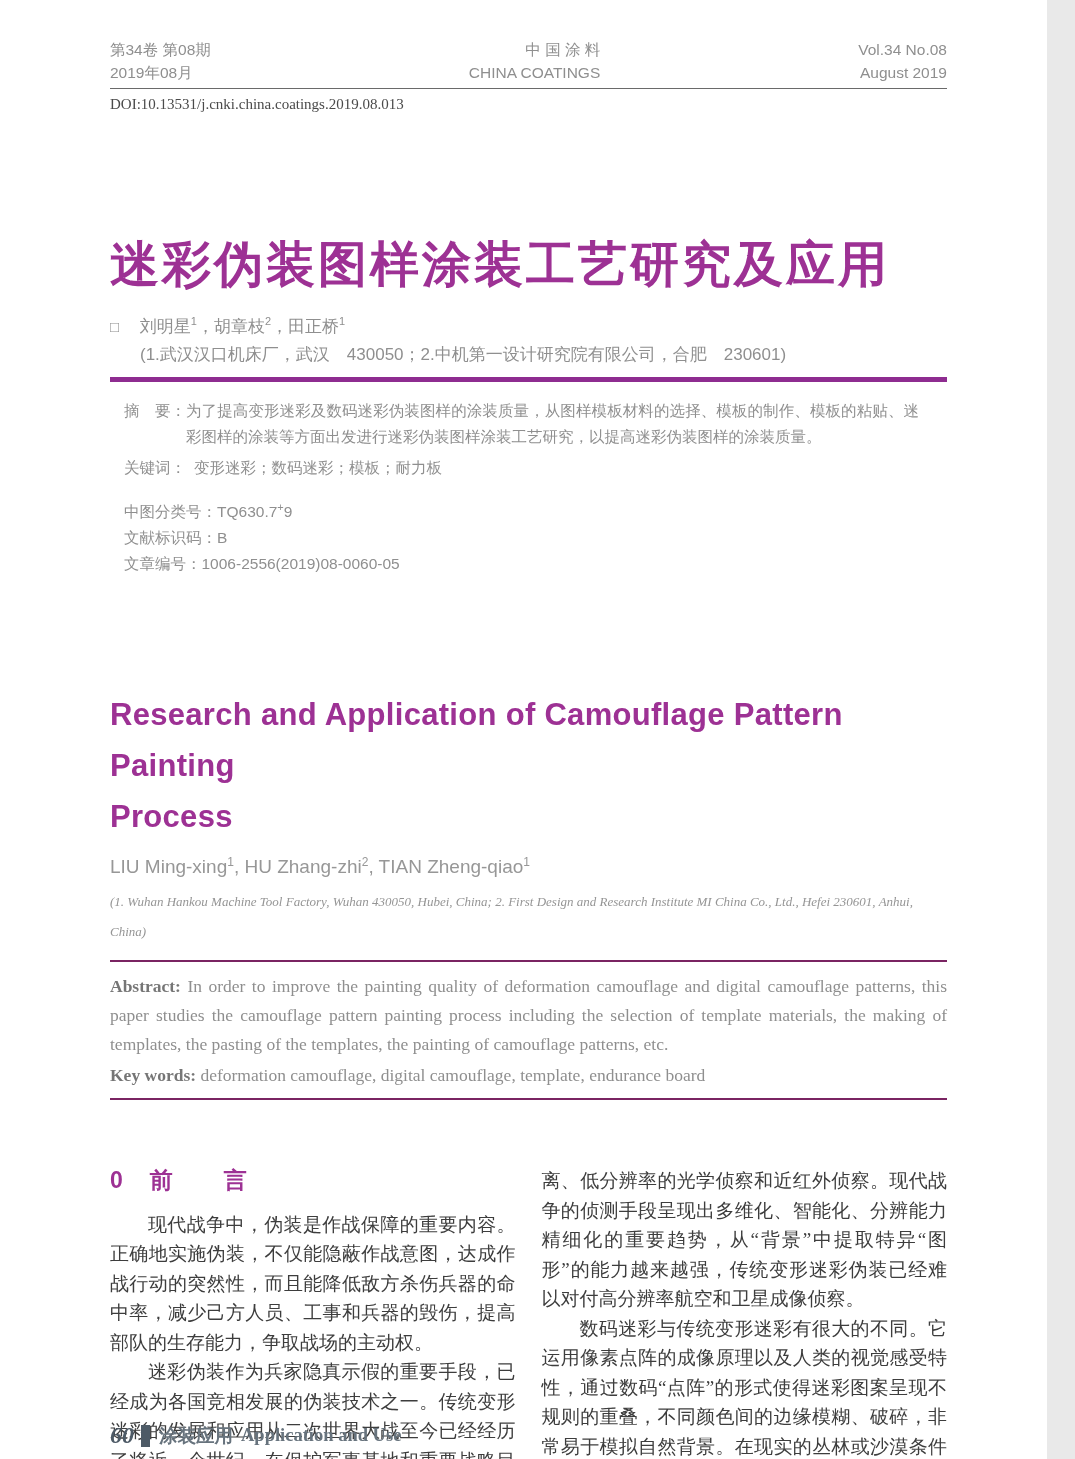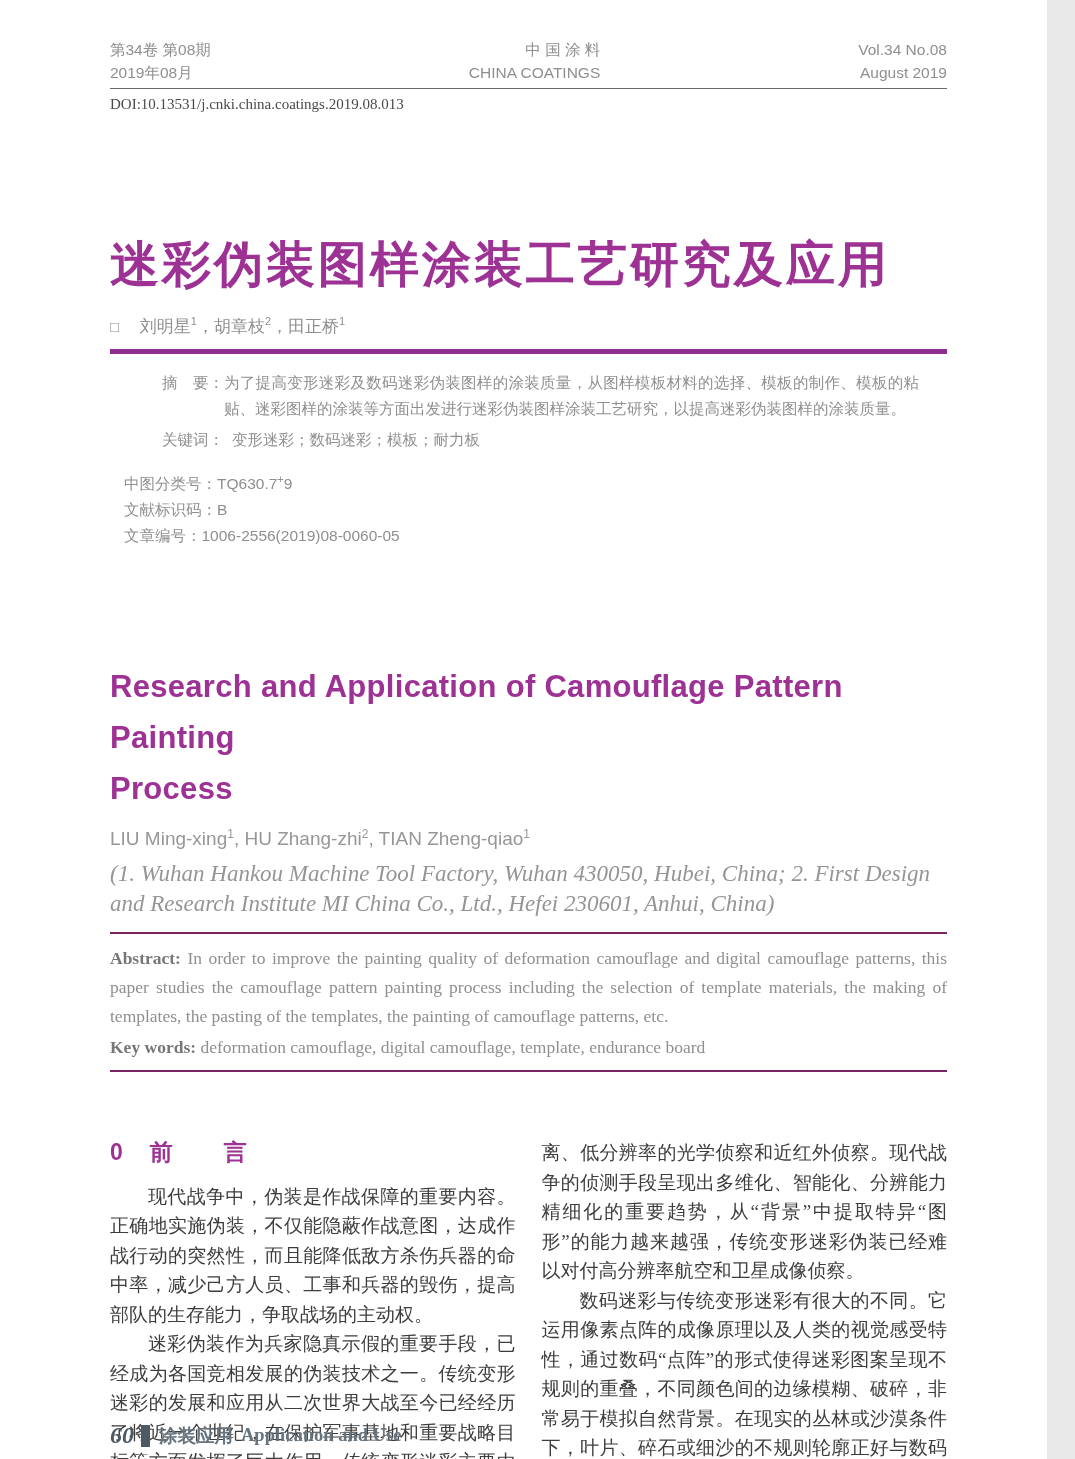--- a/index.html
+++ b/index.html
@@ -17,30 +17,30 @@
   .doi{font-family:"Liberation Serif","DejaVu Serif",serif;color:#4a4a4a;font-size:15px;margin-top:7px;}
   
   .cn-title{margin-top:122px;color:#9d3194;font-size:49px;font-weight:900;letter-spacing:3px;line-height:58px;}
   .cn-authors{margin-top:22px;color:#8f8f8f;font-size:17px;}
   .cn-authors .marker{margin-right:16px;font-size:15px;}
   .cn-authors sup,.clc sup{font-size:11px;vertical-align:super;}
   .cn-affil{margin-top:5px;padding-left:30px;color:#8f8f8f;font-size:17px;}
   .thick-rule{height:5px;background:#8e2c90;margin-top:11px;}
   
   .cn-abs-block{margin-top:16px;padding:0 28px 0 14px;color:#8f8f8f;font-size:15.5px;line-height:26px;}
-  .abs-row{display:flex;margin-left:38px;}
+  .abs-row{display:flex;}
   .abs-row .lab{white-space:nowrap;}
   .abs-row .txt{flex:1;text-align:justify;}
   .kw-row{margin-top:5px;gap:8px;}
   .clc-row{display:flex;justify-content:space-between;margin-top:13px;padding-right:26px;flex-direction:column;}
   
   .en-title{margin-top:112px;color:#9d3194;font-size:31px;font-weight:800;line-height:51px;letter-spacing:0.3px;}
   .en-authors{margin-top:13px;color:#979797;font-size:19px;}
   .en-authors sup{font-size:12px;vertical-align:super;}
-  .en-affil{margin-top:9px;color:#959595;font-size:23px;line-height:30px;font-style:italic;
+  .en-affil{margin-top:9px;color:#959595;font-size:13px;line-height:30px;font-style:italic;
             font-family:"Liberation Serif","DejaVu Serif",serif;}
   .en-rule{border:none;border-top:2.5px solid #7a2462;margin:13px 0 0 0;}
   .en-abs{margin-top:10px;color:#8f8f8f;font-size:17.5px;line-height:29px;text-align:justify;
           font-family:"Liberation Serif","DejaVu Serif",serif;}
   .en-abs b{color:#767676;}
   .en-kw{margin-top:2px;}
   .en-rule2{border:none;border-top:2.5px solid #7a2462;margin:8px 0 0 0;}
   
   .body-cols{display:flex;gap:26px;margin-top:66px;
              font-family:"Liberation Serif","DejaVu Serif",serif;}
@@ -80,20 +80,21 @@
   </div>
   <hr class="header-rule">
   <div class="doi">DOI:10.13531/j.cnki.china.coatings.2019.08.013</div>
 
   <div class="cn-title">迷彩伪装图样涂装工艺研究及应用</div>
 
   <div class="cn-authors">
     <span class="marker">□</span>
     <span><span>刘明星</span><sup>1</sup></span><span>，</span><span><span>胡章枝</span><sup>2</sup></span><span>，</span><span><span>田正桥</span><sup>1</sup></span>
   </div>
+  <div class="cn-affil">(1.武汉汉口机床厂，武汉　430050；2.中机第一设计研究院有限公司，合肥　230601)</div>
 
   <div class="thick-rule"></div>
 
   <div class="cn-abs-block">
     <div class="abs-row">
       <span class="lab">摘　要：</span>
       <span class="txt">为了提高变形迷彩及数码迷彩伪装图样的涂装质量，从图样模板材料的选择、模板的制作、模板的粘贴、迷彩图样的涂装等方面出发进行迷彩伪装图样涂装工艺研究，以提高迷彩伪装图样的涂装质量。</span>
     </div>
     <div class="abs-row kw-row">
       <span class="lab">关键词：</span>

